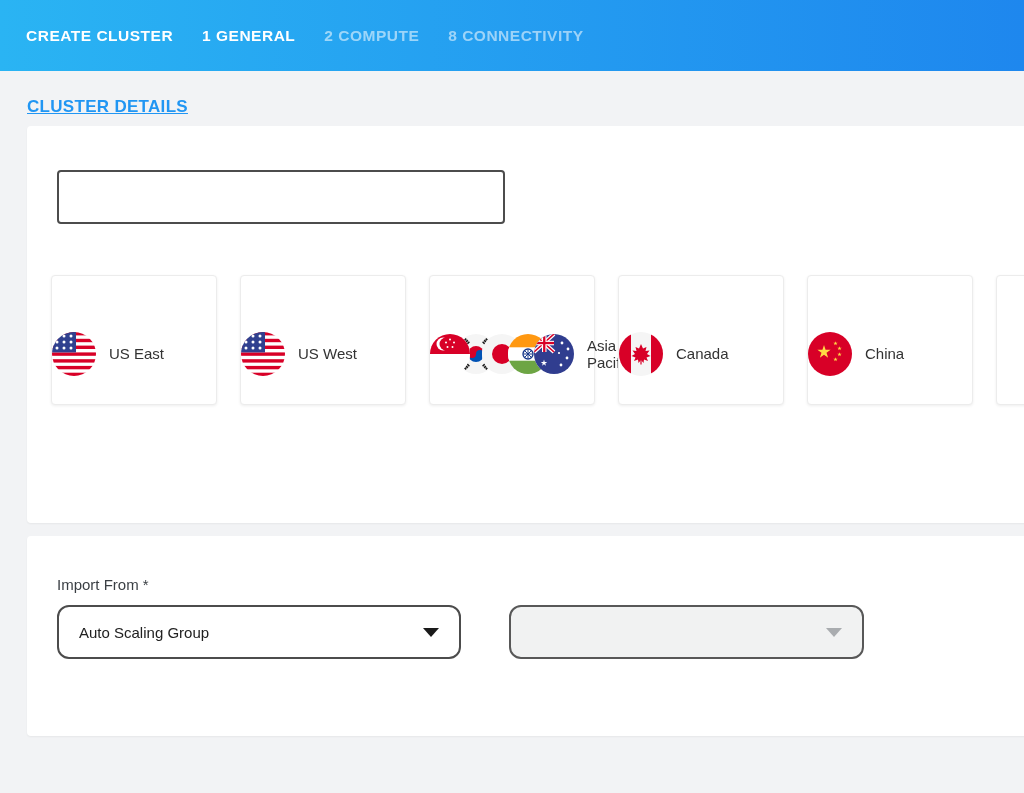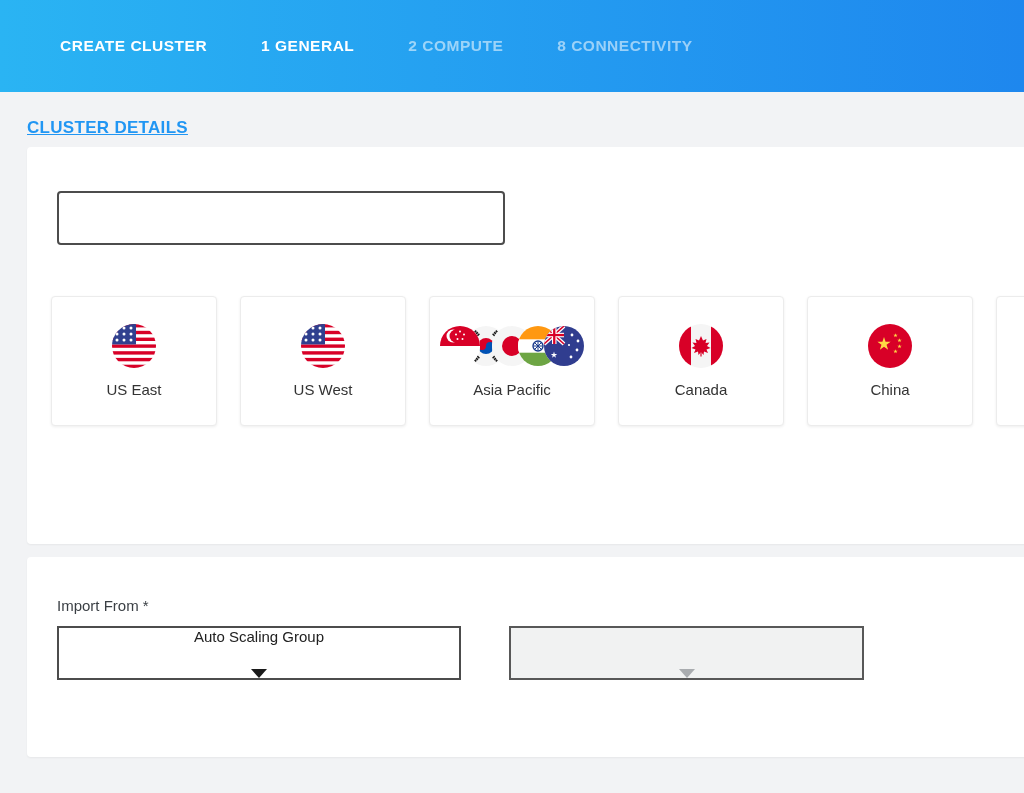--- a/index.html
+++ b/index.html
@@ -5,24 +5,24 @@
   * { margin:0; padding:0; box-sizing:border-box; }
   html,body { width:1024px; height:793px; overflow:hidden; }
   body {
     font-family:"Liberation Sans", sans-serif;
     background:#f2f3f5;
     color:#3a3f44;
   }
 
   
   .app-header {
-    height:92px;
+    height:71px;
     background:linear-gradient(90deg,#2ab4f3 0%,#1e87ee 100%);
     display:flex; align-items:center;
-    padding-left:60px; gap:54px;
+    padding-left:26px; gap:29px;
   }
   .app-header .hdr-item {
     font-size:15.5px; font-weight:700; letter-spacing:.5px;
     color:#ffffff; white-space:nowrap; cursor:pointer;
   }
   .app-header .hdr-item.inactive { color:rgba(255,255,255,.55); }
 
   
   .section-heading {
     color:#2196f3; font-size:17px; font-weight:700; letter-spacing:.3px;
@@ -49,43 +49,43 @@
   }
   .field.w1 input { width:405px; }
   .field.w2 input { width:448px; }
 
   
   .regions-row { display:flex; gap:23px; margin-top:51px; margin-left:-6px; }
   .region-card {
     width:166px; height:130px; flex:0 0 auto;
     background:#fff; border:1px solid #ececec; border-radius:4px;
     box-shadow:0 1px 3px rgba(0,0,0,.07);
-    display:flex; flex-direction:column; align-items:center;
+    display:flex; flex-direction:row; align-items:center;
     padding-top:27px; gap:13px; cursor:pointer;
   }
   .region-label { font-size:15px; color:#333; }
   .flag {
     width:44px; height:44px; border-radius:50%; overflow:hidden;
     flex:0 0 auto; background:#fff;
   }
   .flag svg { display:block; }
   .flag-stack { display:flex; align-items:center; height:44px; }
   .flag-stack .flag { width:40px; height:40px; position:relative; }
   .flag-stack .flag + .flag { margin-left:-14px; }
   .z5{z-index:5}.z1{z-index:1}.z2{z-index:2}.z3{z-index:3}.z4{z-index:4}
 
   
   #panel-import-cluster .field-label {
     display:block; font-size:15px; color:#3a3f44; margin-bottom:12px;
   }
   .selects-row { display:flex; gap:48px; }
   .select-box {
-    height:54px; border:2px solid #4c4c4c; border-radius:0;
+    height:54px; border:2px solid #4c4c4c; border-radius:12px;
     display:flex; align-items:center; justify-content:space-between;
-    padding:0 20px; cursor:pointer;flex-direction:column;
+    padding:0 20px; cursor:pointer;
   }
   .select-primary   { width:404px; background:#fff; }
   .select-secondary { width:355px; background:#f1f2f2; border-color:#585858; }
   .select-value { font-size:15px; color:#212121; }
   .caret { width:0; height:0; border-left:8px solid transparent; border-right:8px solid transparent; border-top:9px solid #1a1a1a; }
   .caret.gray { border-top-color:#a9acaf; }
 </style>
 </head>
 <body>
 

